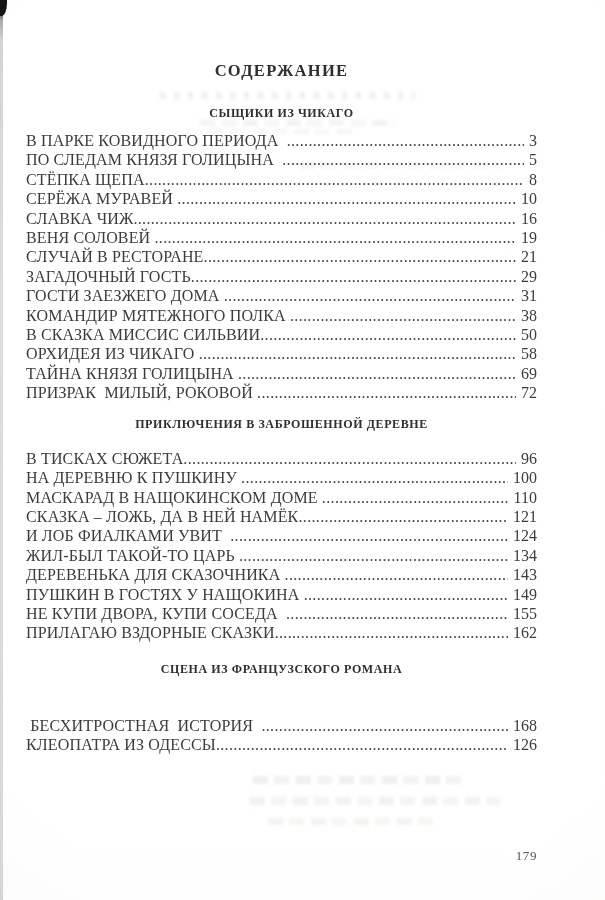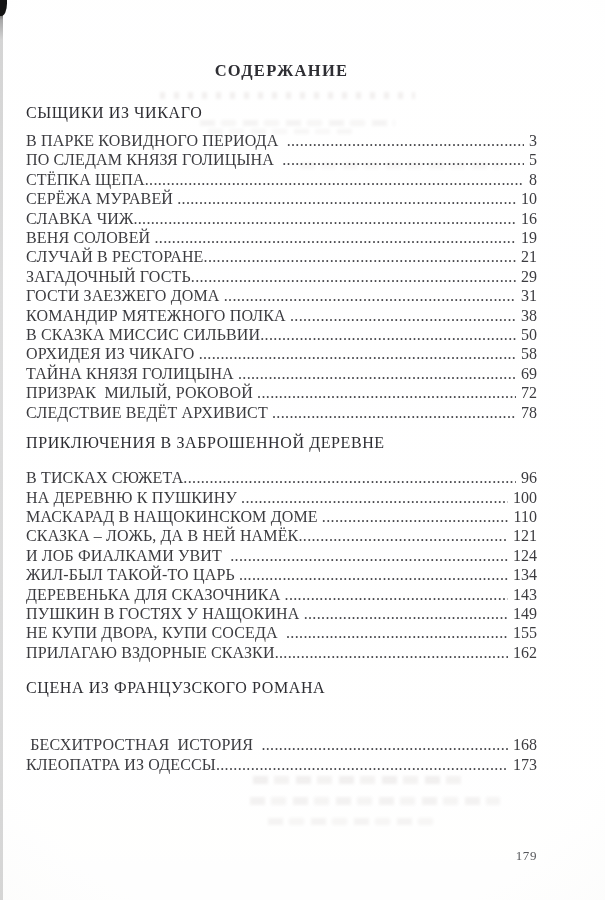--- a/index.html
+++ b/index.html
@@ -59,22 +59,23 @@
   .doc-title {
     margin-top: 61px;
     text-align: center;
     font-weight: bold;
     font-size: 16.5px;
     line-height: 20px;
     letter-spacing: 1.3px;
     color: #2e2e33;
   }
   .toc-section .section-heading {
-    font-weight: normal;
-    font-size: 16px;
+    text-align: center;
+    font-weight: bold;
+    font-size: 12px;
     line-height: 20px;
     letter-spacing: 0.6px;
     color: #2e2e33;
   }
   .toc-section:nth-of-type(1) .section-heading { margin-top: 22px; }
   .toc-section:nth-of-type(1) .section-entries { margin-top: 8px; }
   .toc-section:nth-of-type(2) .section-heading { margin-top: 11px; }
   .toc-section:nth-of-type(2) .section-entries { margin-top: 15px; }
   .toc-section:nth-of-type(3) .section-heading { margin-top: 16px; }
   .toc-section:nth-of-type(3) .section-entries { margin-top: 37px; }
@@ -216,25 +217,20 @@
     <span class="toc-dots"></span>
     <span class="toc-page">69</span>
   </div>
 
   <div class="toc-row">
     <span class="toc-title">ПРИЗРАК  МИЛЫЙ, РОКОВОЙ </span>
     <span class="toc-dots"></span>
     <span class="toc-page">72</span>
   </div>
 
-  <div class="toc-row">
-    <span class="toc-title">СЛЕДСТВИЕ ВЕДЁТ АРХИВИСТ </span>
-    <span class="toc-dots"></span>
-    <span class="toc-page">78</span>
-  </div>
 </div>
   </div>
 
   <div class="toc-section">
     <div class="section-heading">ПРИКЛЮЧЕНИЯ В ЗАБРОШЕННОЙ ДЕРЕВНЕ</div>
     <div class="section-entries">
   <div class="toc-row">
     <span class="toc-title">В ТИСКАХ СЮЖЕТА</span>
     <span class="toc-dots"></span>
     <span class="toc-page">96</span>
@@ -301,21 +297,21 @@
     <div class="section-entries">
   <div class="toc-row">
     <span class="toc-title"> БЕСХИТРОСТНАЯ  ИСТОРИЯ  </span>
     <span class="toc-dots"></span>
     <span class="toc-page">168</span>
   </div>
 
   <div class="toc-row">
     <span class="toc-title">КЛЕОПАТРА ИЗ ОДЕССЫ</span>
     <span class="toc-dots"></span>
-    <span class="toc-page">173</span>
+    <span class="toc-page">126</span>
   </div>
 </div>
   </div>
 </div>
   </div>
 
   <div class="folio">179</div>
 </div>
 
 </body></html>

